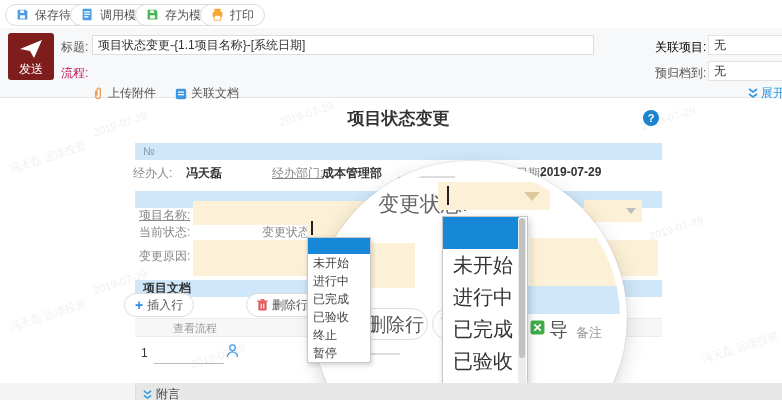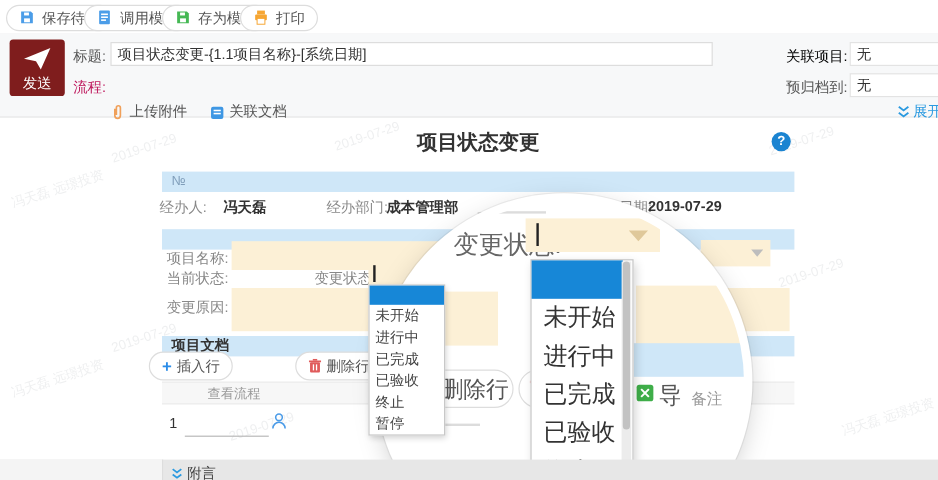--- a/index.html
+++ b/index.html
@@ -140,29 +140,29 @@
 
   <div class="abs" style="left:135px;top:10px;width:527px;text-align:center;font-size:17px;font-weight:bold;color:#333;">项目状态变更</div>
   <div class="abs" style="left:643px;top:13px;width:16px;height:16px;border-radius:50%;background:#1b84d1;color:#fff;text-align:center;line-height:16px;font-size:11px;font-weight:bold;cursor:pointer;">?</div>
 
   <div class="abs" style="left:135px;top:46px;width:527px;height:17px;background:#cfe7f8;">
     <span style="color:#7f9db9;font-size:11px;margin-left:8px;line-height:17px;display:inline-block;">№</span>
   </div>
 
   <span class="abs lbl" style="left:133px;top:68px;">经办人:</span>
   <span class="abs val" style="left:186px;top:68px;">冯天磊</span>
-  <span class="abs lbl" style="left:272px;top:68px;">经办部门:</span>
+  <span class="abs lbl" style="left:272px;top:68px;text-decoration:underline;">经办部门:</span>
   <span class="abs val" style="left:322px;top:68px;">成本管理部</span>
   <div class="abs" style="left:398px;top:80px;width:104px;border-bottom:1px solid #ccc;"></div>
   <span class="abs lbl" style="left:492px;top:68px;">经办日期:</span>
   <span class="abs val" style="left:540px;top:68px;">2019-07-29</span>
 
   <div class="abs secthdr" style="left:135px;top:94px;width:527px;height:17px;text-align:center;">变更项目</div>
 
-  <span class="abs lbl" style="left:139px;top:110px;">项目名称:</span>
+  <span class="abs lbl" style="left:139px;top:110px;text-decoration:underline;">项目名称:</span>
   <div class="abs cream" style="left:193px;top:104px;width:316px;height:24px;"></div>
   <span class="abs lbl" style="left:534px;top:108px;color:#999;">项目风险:</span>
   <div class="abs cream" style="left:584px;top:103px;width:58px;height:22px;cursor:pointer;">
     <span class="abs" style="right:6px;top:8px;border-left:5px solid transparent;border-right:5px solid transparent;border-top:6px solid #bdbdbd;width:0;height:0;"></span>
   </div>
 
   <span class="abs lbl" style="left:139px;top:127px;">当前状态:</span>
   <span class="abs lbl" style="left:262px;top:127px;">变更状态:</span>
   <div class="abs cream" style="left:307px;top:121px;width:56px;height:20px;">
     <div class="abs" style="left:4px;top:3px;width:1.5px;height:14px;background:#222;"></div>

